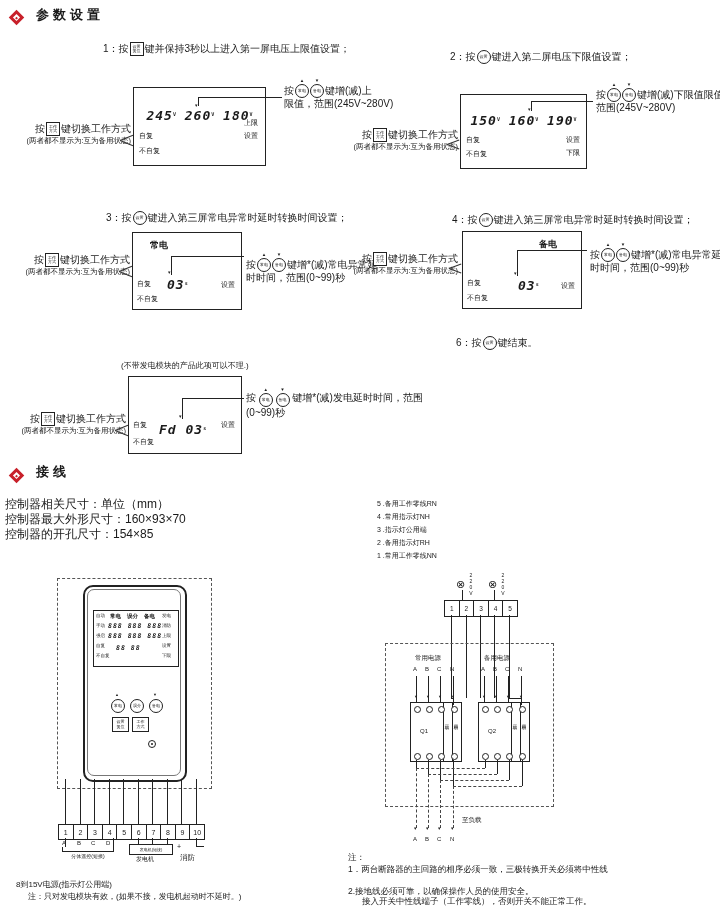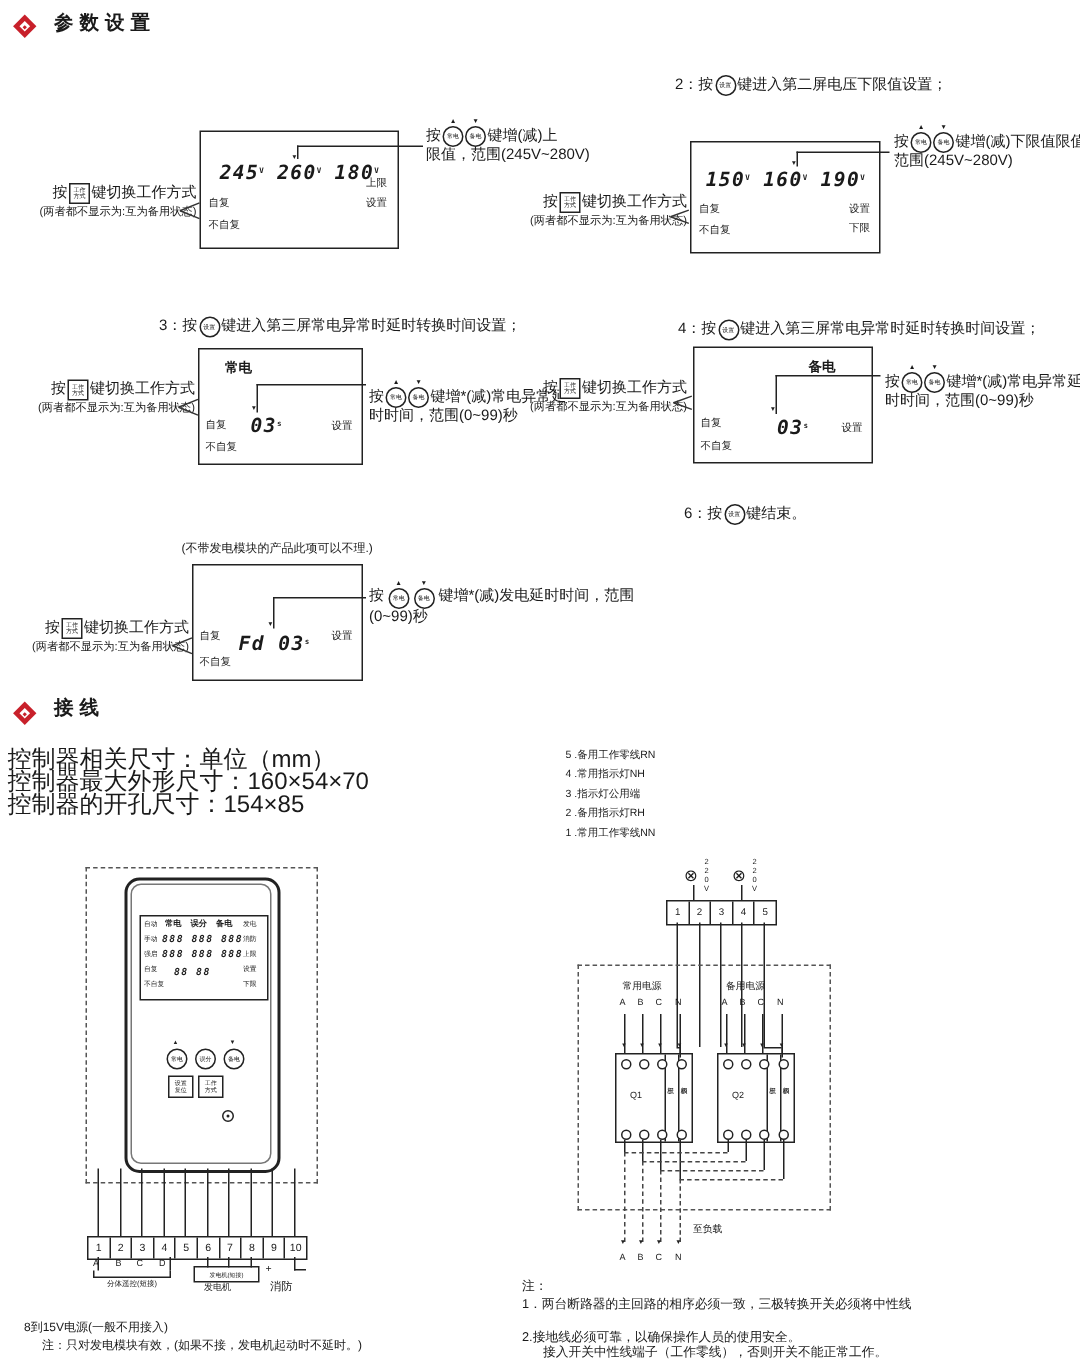--- a/index.html
+++ b/index.html
@@ -2,21 +2,21 @@
 <html><head>
 <meta charset="utf-8">
 <style>
   html,body{margin:0;padding:0;background:#fff;}
   #page{position:relative;width:720px;height:910px;background:#fff;overflow:hidden;
         color:#1a1a1a;font-family:"Liberation Sans","DejaVu Sans",sans-serif;}
   .p{position:absolute;white-space:nowrap;line-height:1.25;}
   .wrap{white-space:normal;}
   .row{display:flex;align-items:center;gap:1px;}
   .b{font-weight:bold;}
-  .f13{font-size:13px}.f105{font-size:16px}.f10{font-size:10px}
+  .f13{font-size:13px}.f105{font-size:12px}.f10{font-size:10px}
   .f9{font-size:9px}.f85{font-size:8.5px}.f8{font-size:8px}.f75{font-size:7.5px}
   .f7{font-size:7px}.f65{font-size:6.5px}.f6{font-size:6px}.f55{font-size:5.5px}
   .f5{font-size:5px}.f45{font-size:4.5px}.f4{font-size:4px}
   .box{position:absolute;border:1.5px solid #222;background:#fff;}
   .hl{position:absolute;background:#222;height:1px;}
   .vl{position:absolute;background:#222;width:1px;}
   .dhl{position:absolute;border-top:1px dashed #444;height:0;}
   .dvl{position:absolute;border-left:1px dashed #444;width:0;}
   .seg{font-family:"DejaVu Sans Mono",monospace;font-weight:700;font-style:italic;letter-spacing:1px;}
   .u{font-size:5px;font-style:normal;vertical-align:4px;letter-spacing:0;}
@@ -41,20 +41,28 @@
 </head>
 <body>
 
 <div id="page">
 
   <span class="dia" style="left:11px;top:12px;">
       <i></i>
     </span>
   <div class="p b f13" style="left:36px;top:7px;letter-spacing:4px;">参数设置</div>
 
+  <div class="p row f10" style="left:103px;top:42px;">
+    <span>1：按</span>
+    <span class="ksq">
+        <span>设置</span>
+        <span>复位</span>
+      </span>
+    <span>键并保持3秒以上进入第一屏电压上限值设置；</span>
+  </div>
   <div class="box" style="left:133px;top:87px;width:131px;height:77px;">
     <div class="p seg f13" style="left:0;right:0;top:20px;text-align:center;white-space:nowrap;">
       <span>245</span><i class="u">V</i>
       <span>260</span><i class="u">V</i>
       <span>180</span><i class="u">V</i>
     </div>
     <div class="p f7" style="right:7px;top:31px;">上限</div>
     <div class="p f7" style="right:7px;top:44px;">设置</div>
     <div class="p f7" style="left:5px;top:44px;">自复</div>
     <div class="p f7" style="left:5px;top:59px;">不自复</div>
@@ -274,21 +282,21 @@
     <span class="kc">设置</span>
     <span>键结束。</span>
   </div>
 
   <span class="dia" style="left:11px;top:470px;">
       <i></i>
     </span>
   <div class="p b f13" style="left:36px;top:464px;letter-spacing:4px;">接线</div>
 
   <div class="p f105" style="left:5px;top:497px;">控制器相关尺寸：单位（mm）</div>
-  <div class="p f105" style="left:5px;top:512px;">控制器最大外形尺寸：160×54×70</div>
+  <div class="p f105" style="left:5px;top:512px;">控制器最大外形尺寸：160×93×70</div>
   <div class="p f105" style="left:5px;top:527px;">控制器的开孔尺寸：154×85</div>
 
   <div class="p f7" style="left:377px;top:497px;line-height:13px;">
     <div>5 .备用工作零线RN</div>
     <div>4 .常用指示灯NH</div>
     <div>3 .指示灯公用端</div>
     <div>2 .备用指示灯RH</div>
     <div>1 .常用工作零线NN</div>
   </div>
 
@@ -367,21 +375,21 @@
   <i class="vl" style="left:138px;top:838px;height:7px;"></i>
   <i class="vl" style="left:152px;top:838px;height:7px;"></i>
   <i class="vl" style="left:167px;top:838px;height:7px;"></i>
   <div class="p f4" style="left:129px;top:844px;width:42px;height:9px;border:1px solid #222;display:flex;align-items:center;justify-content:center;">发电机(短接)</div>
   <div class="p f6" style="left:136px;top:856px;">发电机</div>
   <span class="p f7" style="left:177px;top:843px;">+</span>
   <i class="vl" style="left:196px;top:838px;height:9px;"></i>
   <i class="hl" style="left:196px;top:846px;width:8px;"></i>
   <div class="p f75" style="left:180px;top:853px;">消防</div>
 
-  <div class="p f8" style="left:16px;top:880px;">8到15V电源(一般不用接入)</div>
+  <div class="p f8" style="left:16px;top:880px;">8到15V电源(指示灯公用端)</div>
   <div class="p f8" style="left:28px;top:892px;">注：只对发电模块有效，(如果不接，发电机起动时不延时。)</div>
 
   <span class="p" style="left:456px;top:579px;font-size:11px;line-height:1;">⊗</span>
   <span class="p" style="left:488px;top:579px;font-size:11px;line-height:1;">⊗</span>
   <div class="p vtext f5" style="left:468px;top:572px;">220V AC</div>
   <div class="p vtext f5" style="left:500px;top:572px;">220V AC</div>
   <i class="vl" style="left:462px;top:590px;height:10px;"></i>
   <i class="vl" style="left:494px;top:590px;height:10px;"></i>
 
   <div class="strip f65" style="left:444px;top:600px;width:72px;height:15px;">

